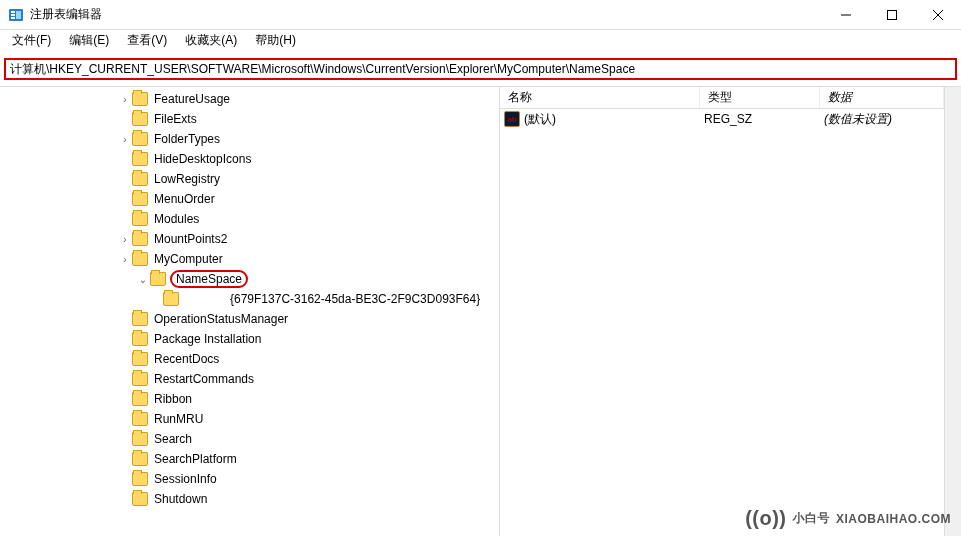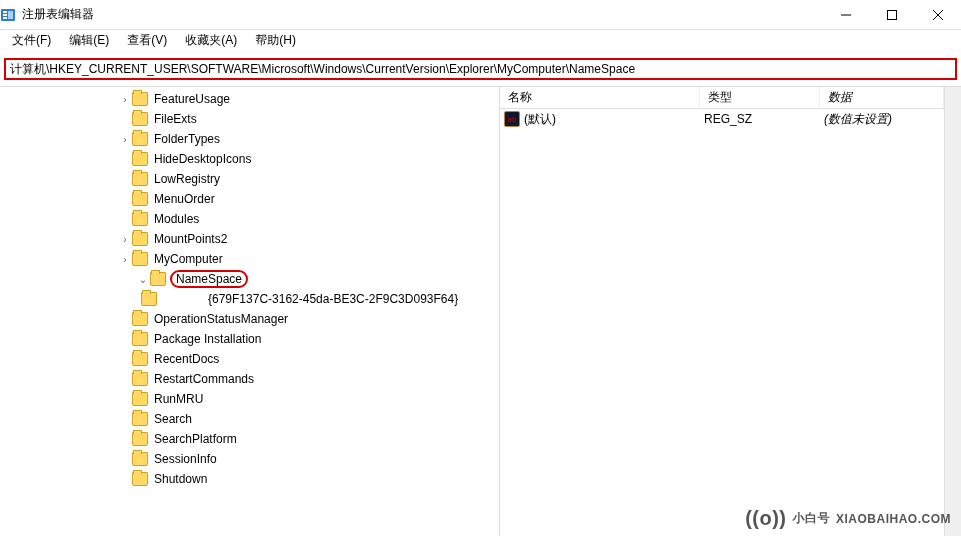--- a/index.html
+++ b/index.html
@@ -1,17 +1,17 @@
 <!DOCTYPE html>
 <html><head>
 <meta charset="utf-8">
 <style>
   * { margin: 0; padding: 0; box-sizing: border-box; font-family: "Microsoft YaHei", "Segoe UI", sans-serif; font-size: 12px; }
   body { background: #fff; width: 961px; height: 536px; overflow: hidden; position: relative; }
-  .titlebar { height: 30px; display: flex; align-items: center; padding-left: 0; border-bottom: 1px solid #ddd; }
+  .titlebar { height: 30px; display: flex; align-items: center; padding-left: 8px; border-bottom: 1px solid #ddd; }
   .titlebar .app-icon { width: 16px; height: 16px; margin-right: 6px; display:flex; align-items:center; justify-content:center;}
   .titlebar .title { flex: 1; }
   .titlebar .win-controls { display: flex; }
   .titlebar .win-btn { width: 46px; height: 30px; display:flex; align-items:center; justify-content:center; cursor:pointer; }
   .menubar { height: 22px; display: flex; align-items:flex-start; padding: 0 4px; gap: 2px; }
   .menubar .menu-item { padding: 2px 8px; cursor: default; }
   .addressbar { margin: 6px 4px; border: 2px solid #d40000; padding: 2px 4px; height: 22px; display:flex; align-items:center; }
   .content { display: flex; height: calc(536px - 30px - 22px - 26px); border-top:1px solid #ddd; }
   .tree-pane { width: 500px; overflow: auto; border-right: 1px solid #ddd; padding-top: 2px; }
   .list-pane { flex: 1; display:flex; flex-direction:column; }
@@ -21,21 +21,21 @@
   .col-type { width: 120px; }
   .col-data { flex:1;font-style:italic; }
   .list-row { display:flex; height: 20px; align-items:center; padding-left:4px;}
   .list-row .val-icon { width:16px; height:16px; margin-right:4px; border:1px solid #c08040; background:#0f172a; color:#c00; font-size:8px; display:flex; align-items:center; justify-content:center; border-radius:2px;}
   .tree-node { display:flex; align-items:center; height: 20px; white-space:nowrap; cursor:default;}
   .tree-node .expander { width:14px; text-align:center; color:#666; font-size:10px; display:inline-block;}
   .tree-node .folder { width:16px; height:14px; background:#ffd865; border:1px solid #d4a020; border-radius:1px 1px 2px 2px; margin-right:4px; position:relative; display:inline-block;}
   .tree-node .folder::before { content:""; position:absolute; top:-3px; left:0; width:7px; height:3px; background:#ffd865; border:1px solid #d4a020; border-bottom:none; border-radius:1px 1px 0 0;}
   .tree-node.depth-1 { padding-left: 118px; }
   .tree-node.depth-2 { padding-left: 136px; }
-  .tree-node.depth-3 { padding-left: 82px; gap: 45px; }
+  .tree-node.depth-3 { padding-left: 104px; gap: 45px; }
   .tree-node.highlight .label { border: 2px solid #d40000; padding: 0 4px; border-radius:9px; }
   .tree-node .label { padding: 0 2px; }
   .scrollbar-v { width:17px; background:#f0f0f0; border-left:1px solid #ddd;}
   .watermark { position:absolute; right:10px; bottom:6px; font-size:22px; font-weight:bold; color:#555; letter-spacing:0.5px; display:flex; align-items:center; gap:6px; pointer-events:none;}
   .watermark .wifi { font-size:20px; }
 </style>
 </head>
 <body>
 
 <div class="titlebar">
@@ -154,20 +154,25 @@
         <span class="label">RecentDocs</span>
       </div>
       <div class="tree-node depth-1">
         <span class="expander"></span>
         <span class="folder"></span>
         <span class="label">RestartCommands</span>
       </div>
       <div class="tree-node depth-1">
         <span class="expander"></span>
         <span class="folder"></span>
+        <span class="label">Ribbon</span>
+      </div>
+      <div class="tree-node depth-1">
+        <span class="expander"></span>
+        <span class="folder"></span>
         <span class="label">RunMRU</span>
       </div>
       <div class="tree-node depth-1">
         <span class="expander"></span>
         <span class="folder"></span>
         <span class="label">Search</span>
       </div>
       <div class="tree-node depth-1">
         <span class="expander"></span>
         <span class="folder"></span>

